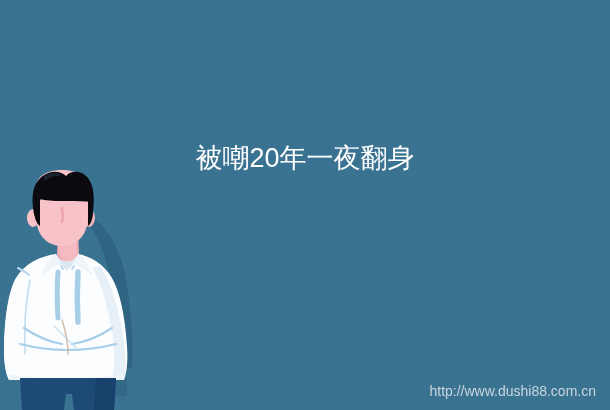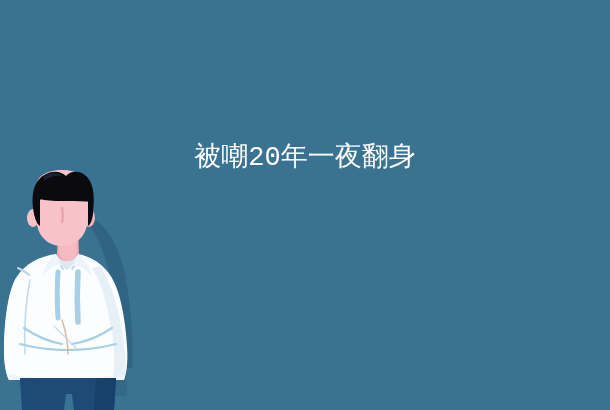--- a/index.html
+++ b/index.html
@@ -30,21 +30,21 @@
     position: absolute;
     left: 0;
     top: 140px;
     width: 610px;
     text-align: center;
     color: #ffffff;
     font-size: 27px;
     line-height: 36px;
     letter-spacing: 0px;
     white-space: nowrap;
-    font-family: Liberation Mono, monospace;
+    font-family: Liberation Sans, sans-serif;
     font-weight: 400;
     text-rendering: optimizeLegibility;
   }
   #watermark {
     position: absolute;
     right: 14px;
     bottom: 11px;
     color: #c9d6de;
     font-size: 14px;
     line-height: 16px;
@@ -103,14 +103,15 @@
     <path d="M54 158 C62 166 70 174 76 180" stroke="#b9d6ea" stroke-width="1.6" fill="none" stroke-linecap="round" opacity="0.7"></path>
 
     <path d="M9 206 C40 212 92 212 124 206 L124 212 L9 212 Z" fill="#eef5fa"></path>
 
     <path d="M20 210 L116 210 L114 242 L74 242 L72 226 L66 226 L64 242 L22 242 Z" fill="#1d4a77"></path>
     <path d="M96 210 L116 210 L114 242 L94 242 Z" fill="#17406a"></path>
   </svg>
 
   <div id="headline">被嘲20年一夜翻身</div>
 
+  <div id="watermark">http://www.dushi88.com.cn</div>
 
 </div>
 
 </body></html>

